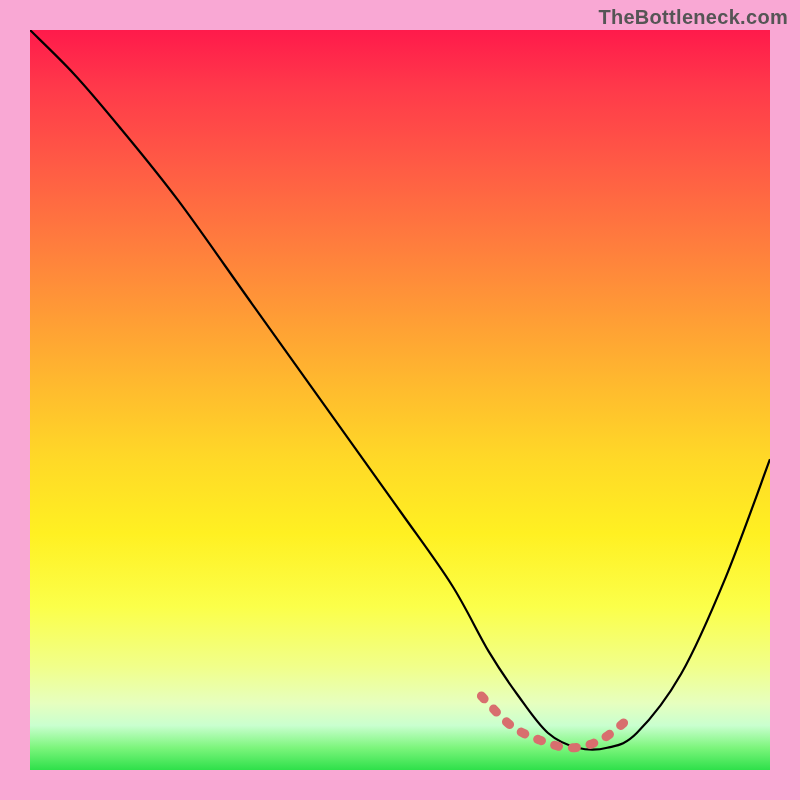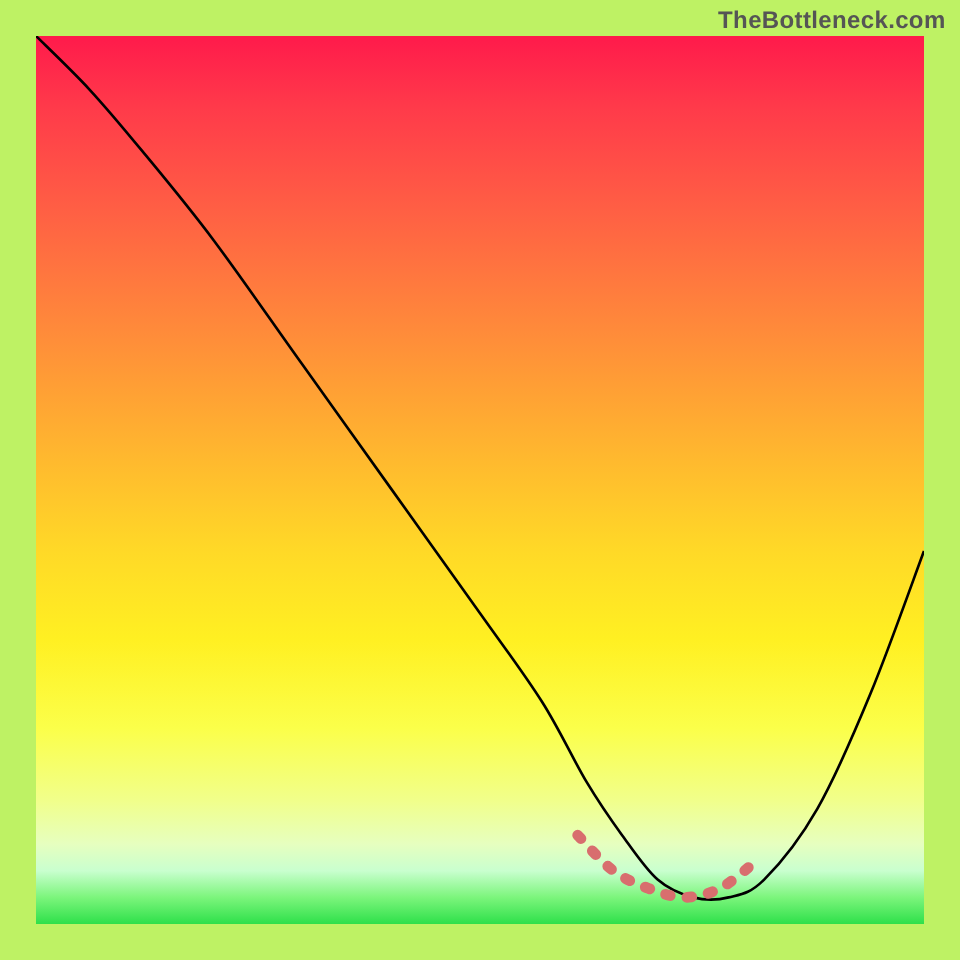--- a/index.html
+++ b/index.html
@@ -8,21 +8,21 @@
     width: 800px;
     height: 800px;
     background: #000;
     overflow: hidden;
     font-family: Arial, Helvetica, sans-serif;
   }
   .stage {
     position: relative;
     width: 800px;
     height: 800px;
-    background: #bef264;
+    background: #f9a8d4;
   }
   .watermark {
     position: absolute;
     top: 6px;
     right: 12px;
     color: #555;
     font-size: 20px;
     font-weight: 600;
     letter-spacing: 0.3px;
     z-index: 40;

